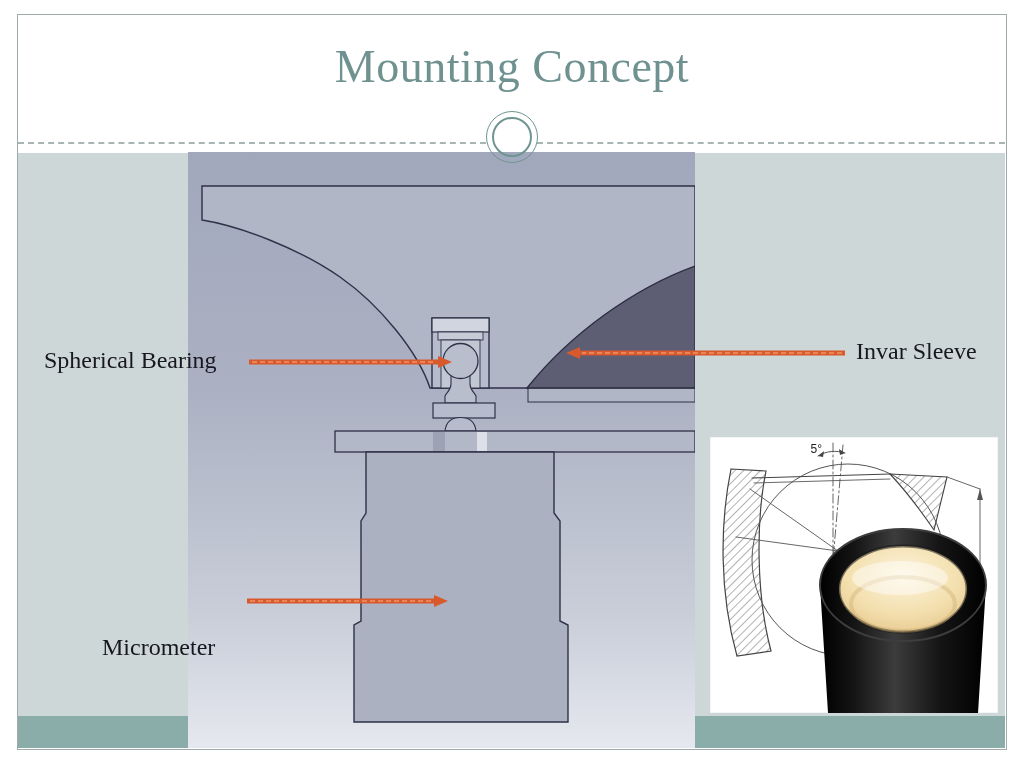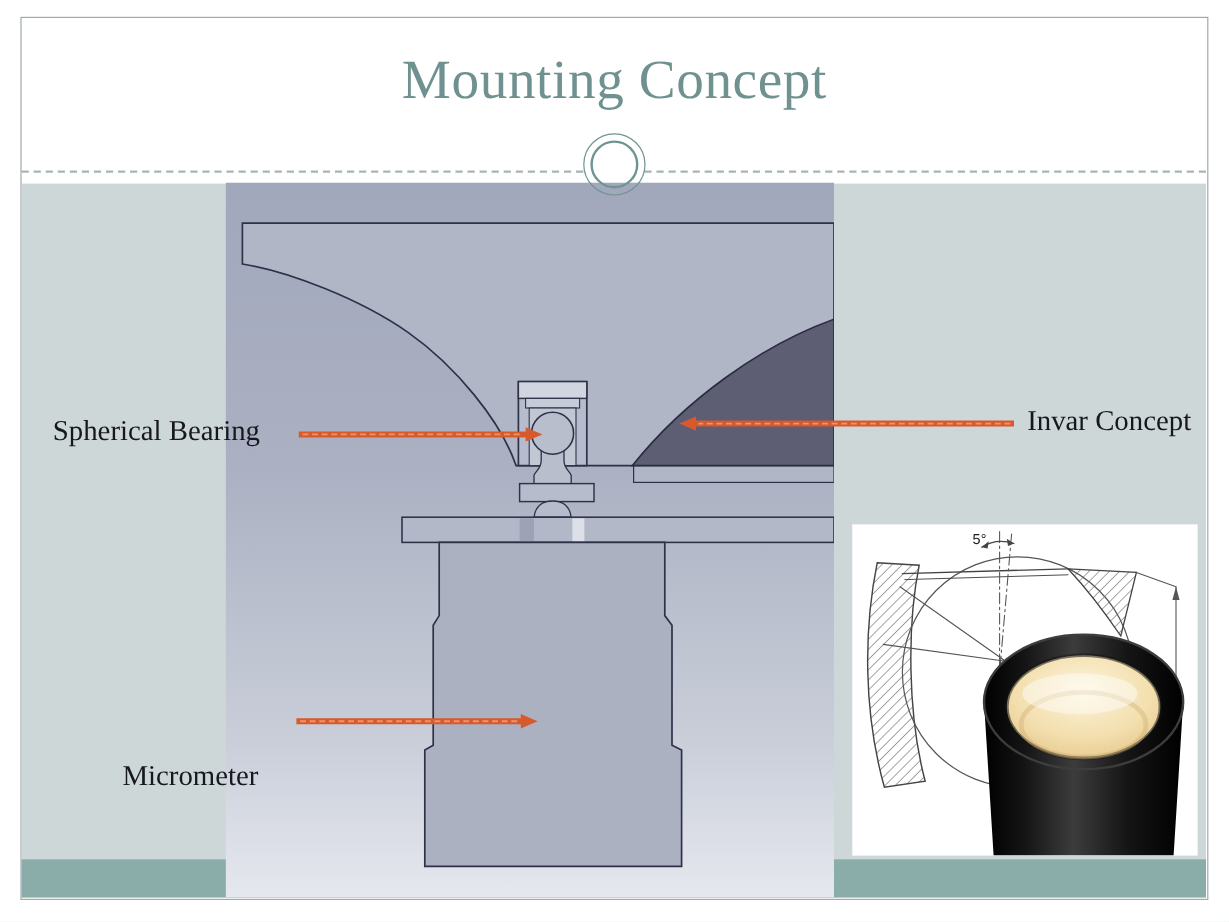--- a/index.html
+++ b/index.html
@@ -160,16 +160,16 @@
       <path d="M580,347 L566,353 L580,359 Z" fill="#d7592c"></path>
     </g>
     <g>
       <line x1="247" y1="601" x2="436" y2="601" stroke="#d7592c" stroke-width="5"></line>
       <line x1="250" y1="601" x2="432" y2="601" stroke="#ef9468" stroke-width="1.6" stroke-dasharray="5 3"></line>
       <path d="M434,595 L448,601 L434,607 Z" fill="#d7592c"></path>
     </g>
   </svg>
 
   <div class="callout callout-spherical">Spherical Bearing</div>
-  <div class="callout callout-invar">Invar Concept</div>
+  <div class="callout callout-invar">Invar Sleeve</div>
   <div class="callout callout-micrometer">Micrometer</div>
 
 </div>
 
 </body></html>

